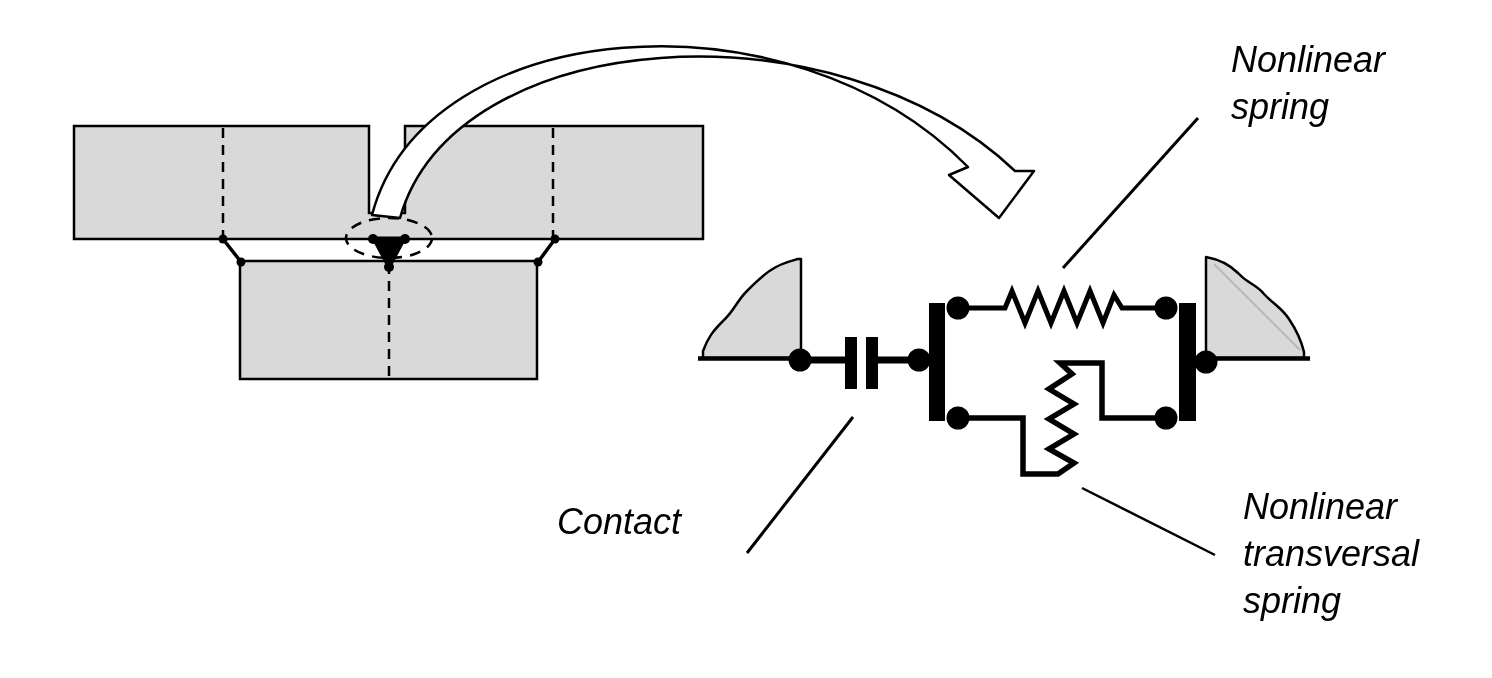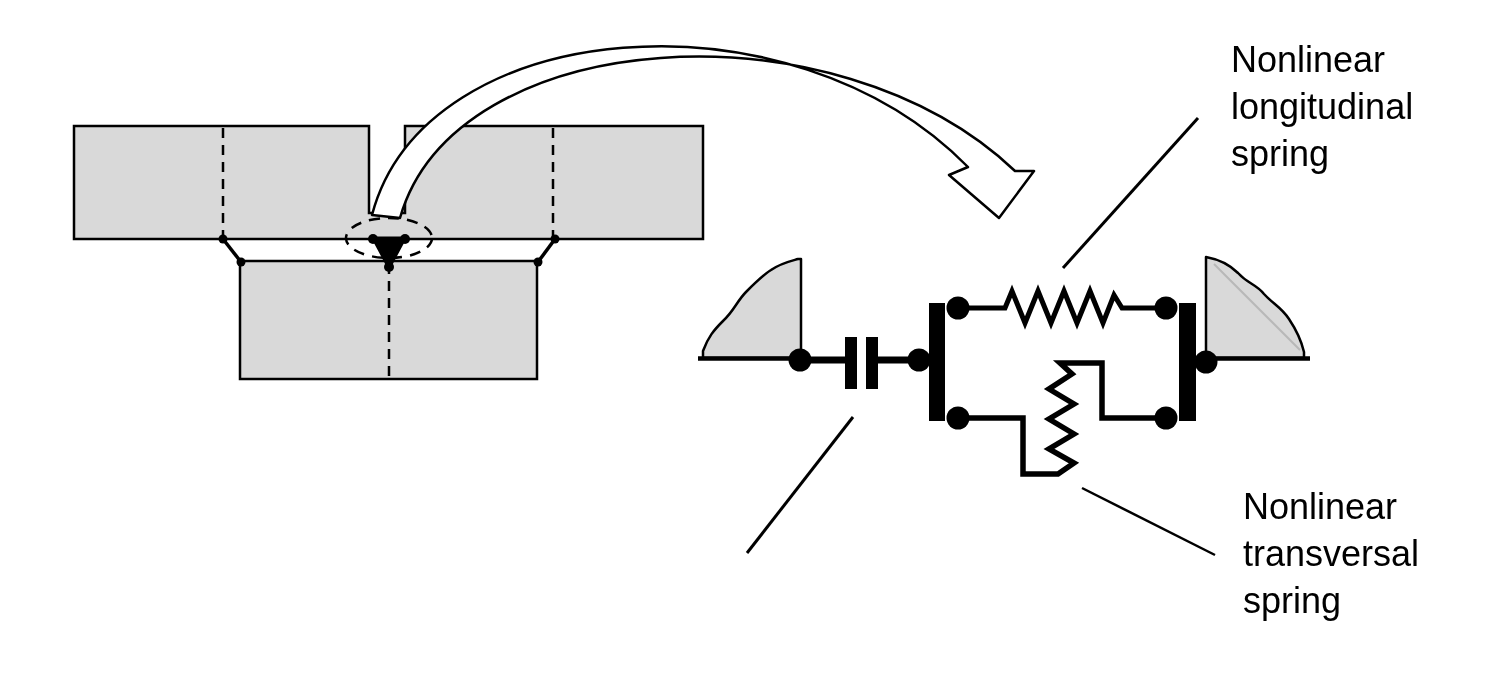--- a/index.html
+++ b/index.html
@@ -20,20 +20,21 @@
     left: 0;
     top: 0;
   }
   .fig-label {
     position: absolute;
     color: #000000;
     font-size: 36px;
     line-height: 47px;
     font-weight: 400;
     white-space: nowrap;
+    font-style: italic;
   }
   .fig-label span { display: block; }
 </style>
 </head>
 <body>
 
 <div id="figure">
 
   <svg id="diagram-svg" width="1492" height="678" viewBox="0 0 1492 678" xmlns="http://www.w3.org/2000/svg">
 
@@ -115,25 +116,25 @@
       <circle cx="1206" cy="362" r="11.5" fill="#000000"></circle>
     </g>
 
     <line x1="1198" y1="118" x2="1063" y2="268" stroke="#000000" stroke-width="3"></line>
     <line x1="853" y1="417" x2="747" y2="553" stroke="#000000" stroke-width="3"></line>
     <line x1="1082" y1="488" x2="1215" y2="555" stroke="#000000" stroke-width="2.5"></line>
   </svg>
 
   <div class="fig-label" style="left:1231px; top:36px;">
     <span>Nonlinear</span>
-    <span>longitudinal</span>
     <span>spring</span>
   </div>
 
   <div class="fig-label" style="left:557px; top:498px;">
+    <span>Contact</span>
   </div>
 
   <div class="fig-label" style="left:1243px; top:483px;">
     <span>Nonlinear</span>
     <span>transversal</span>
     <span>spring</span>
   </div>
 
 </div>
 

